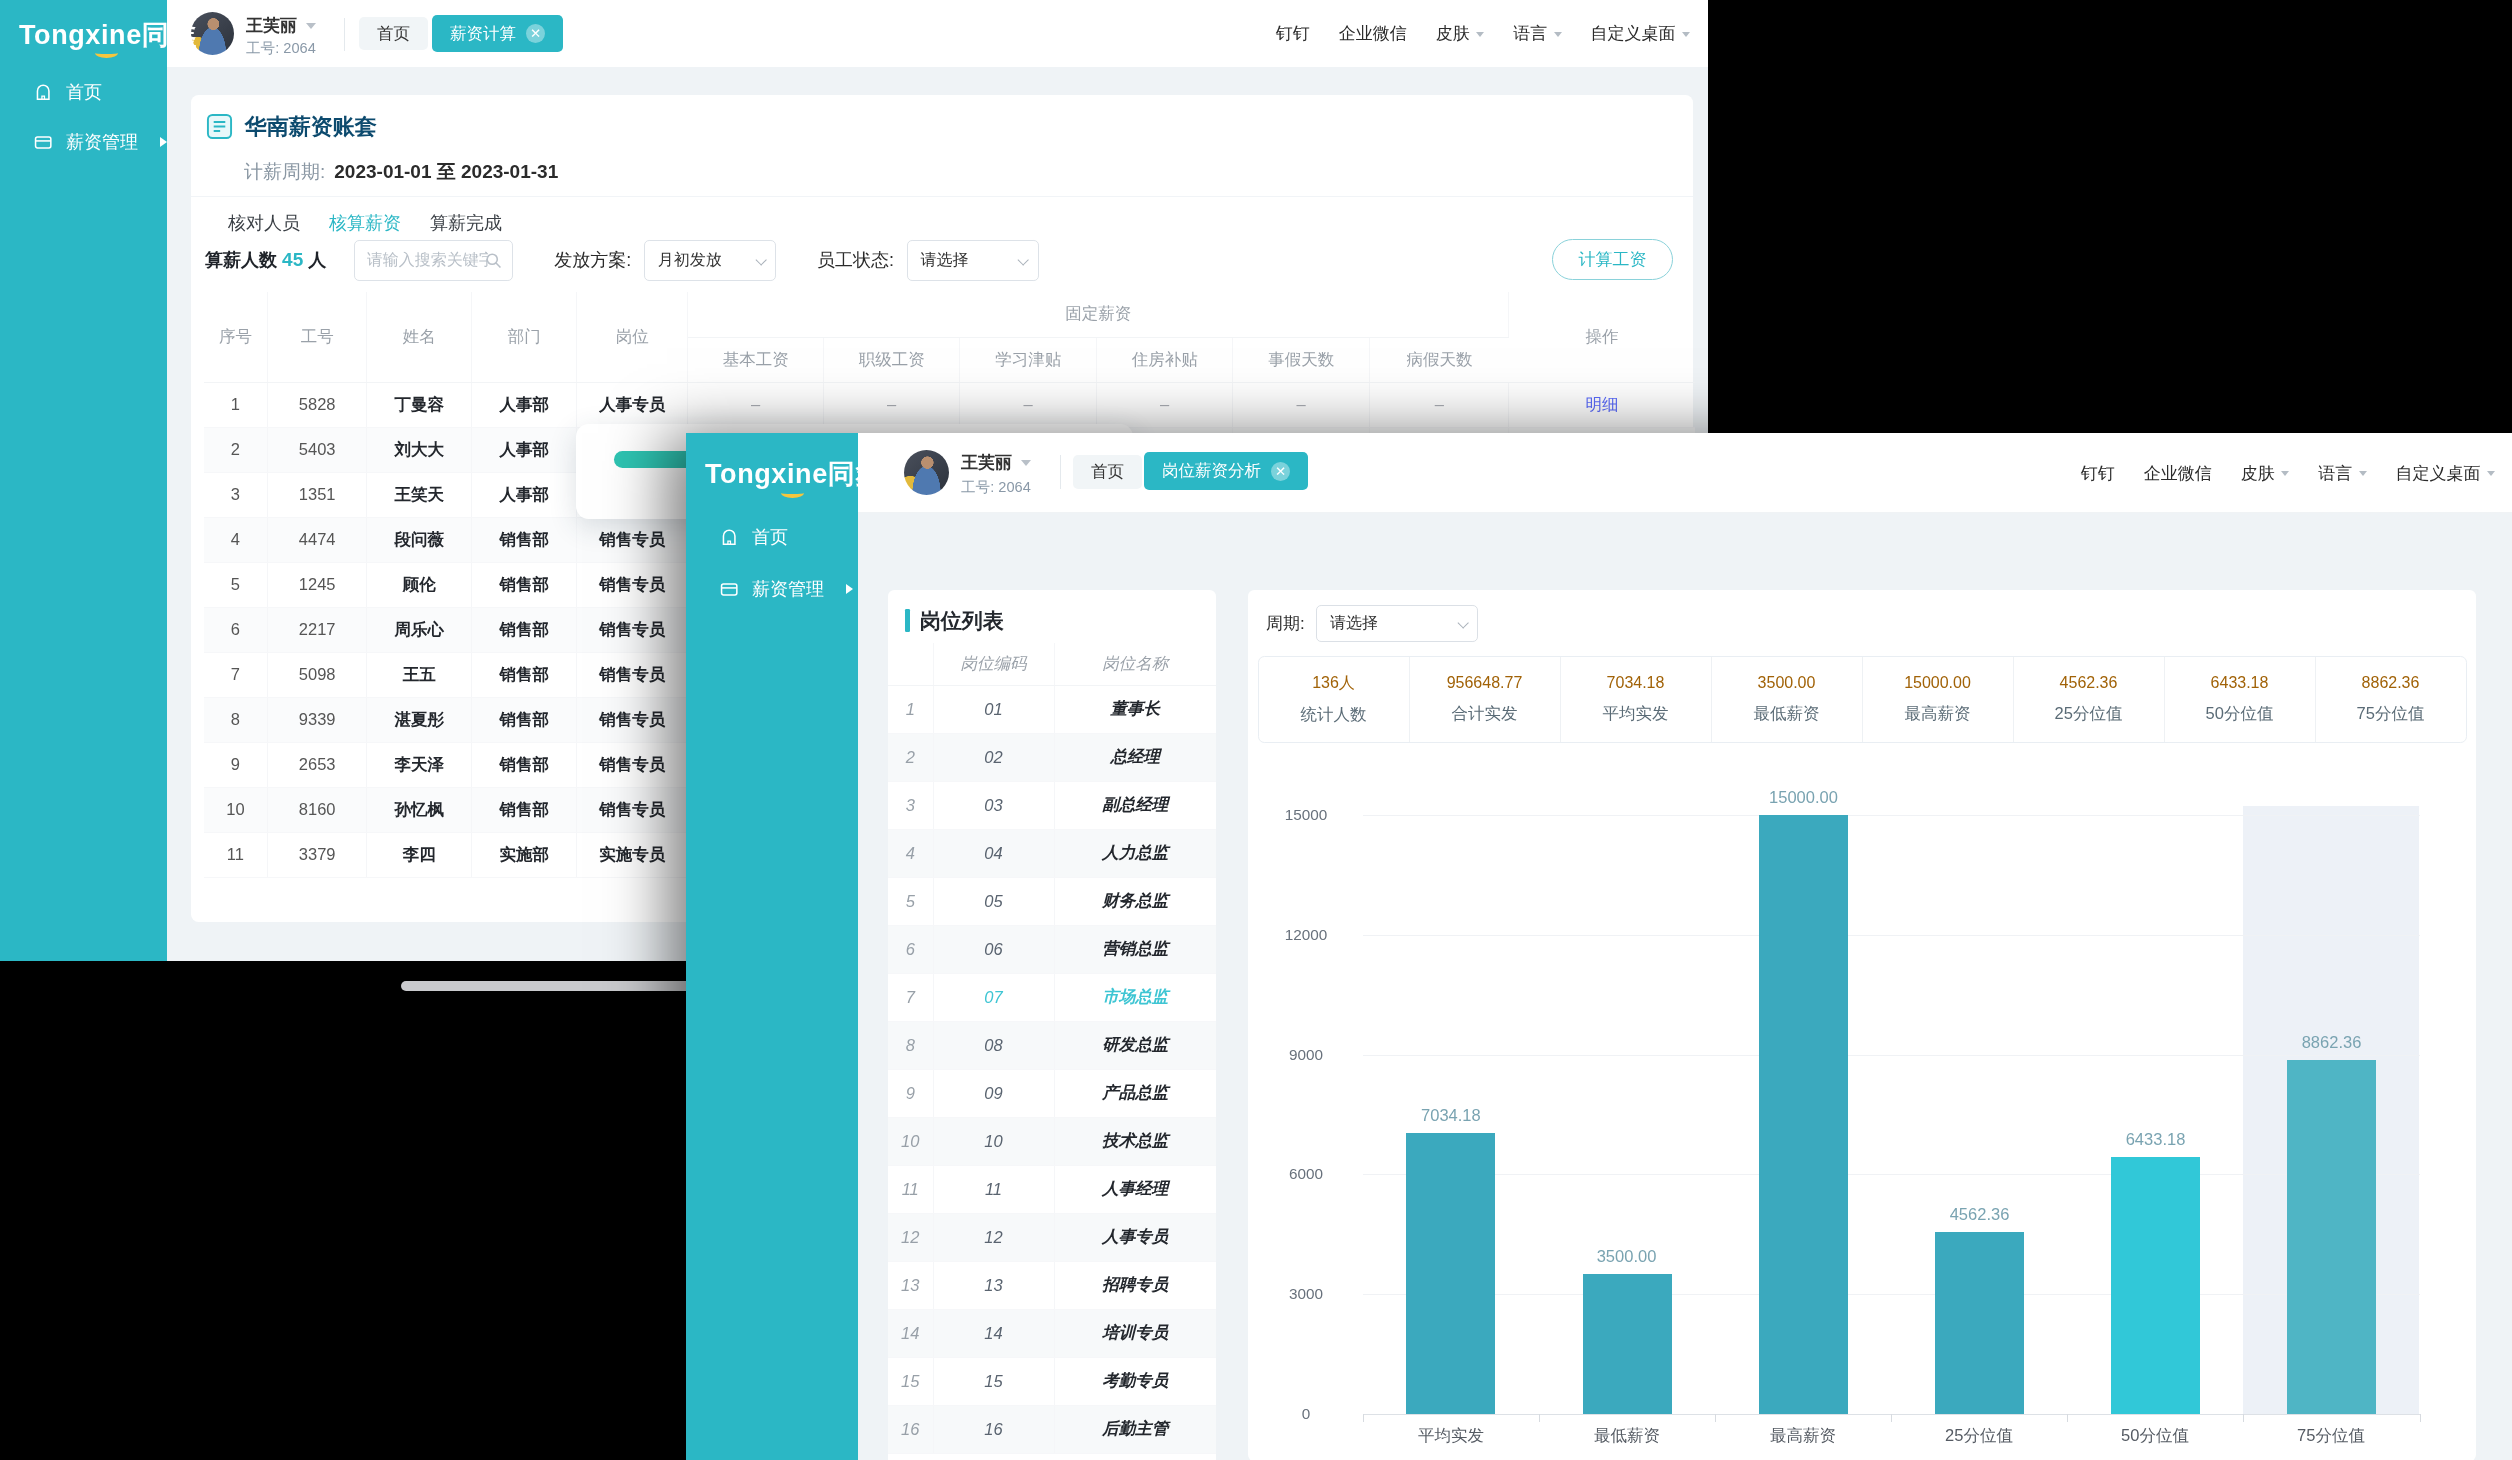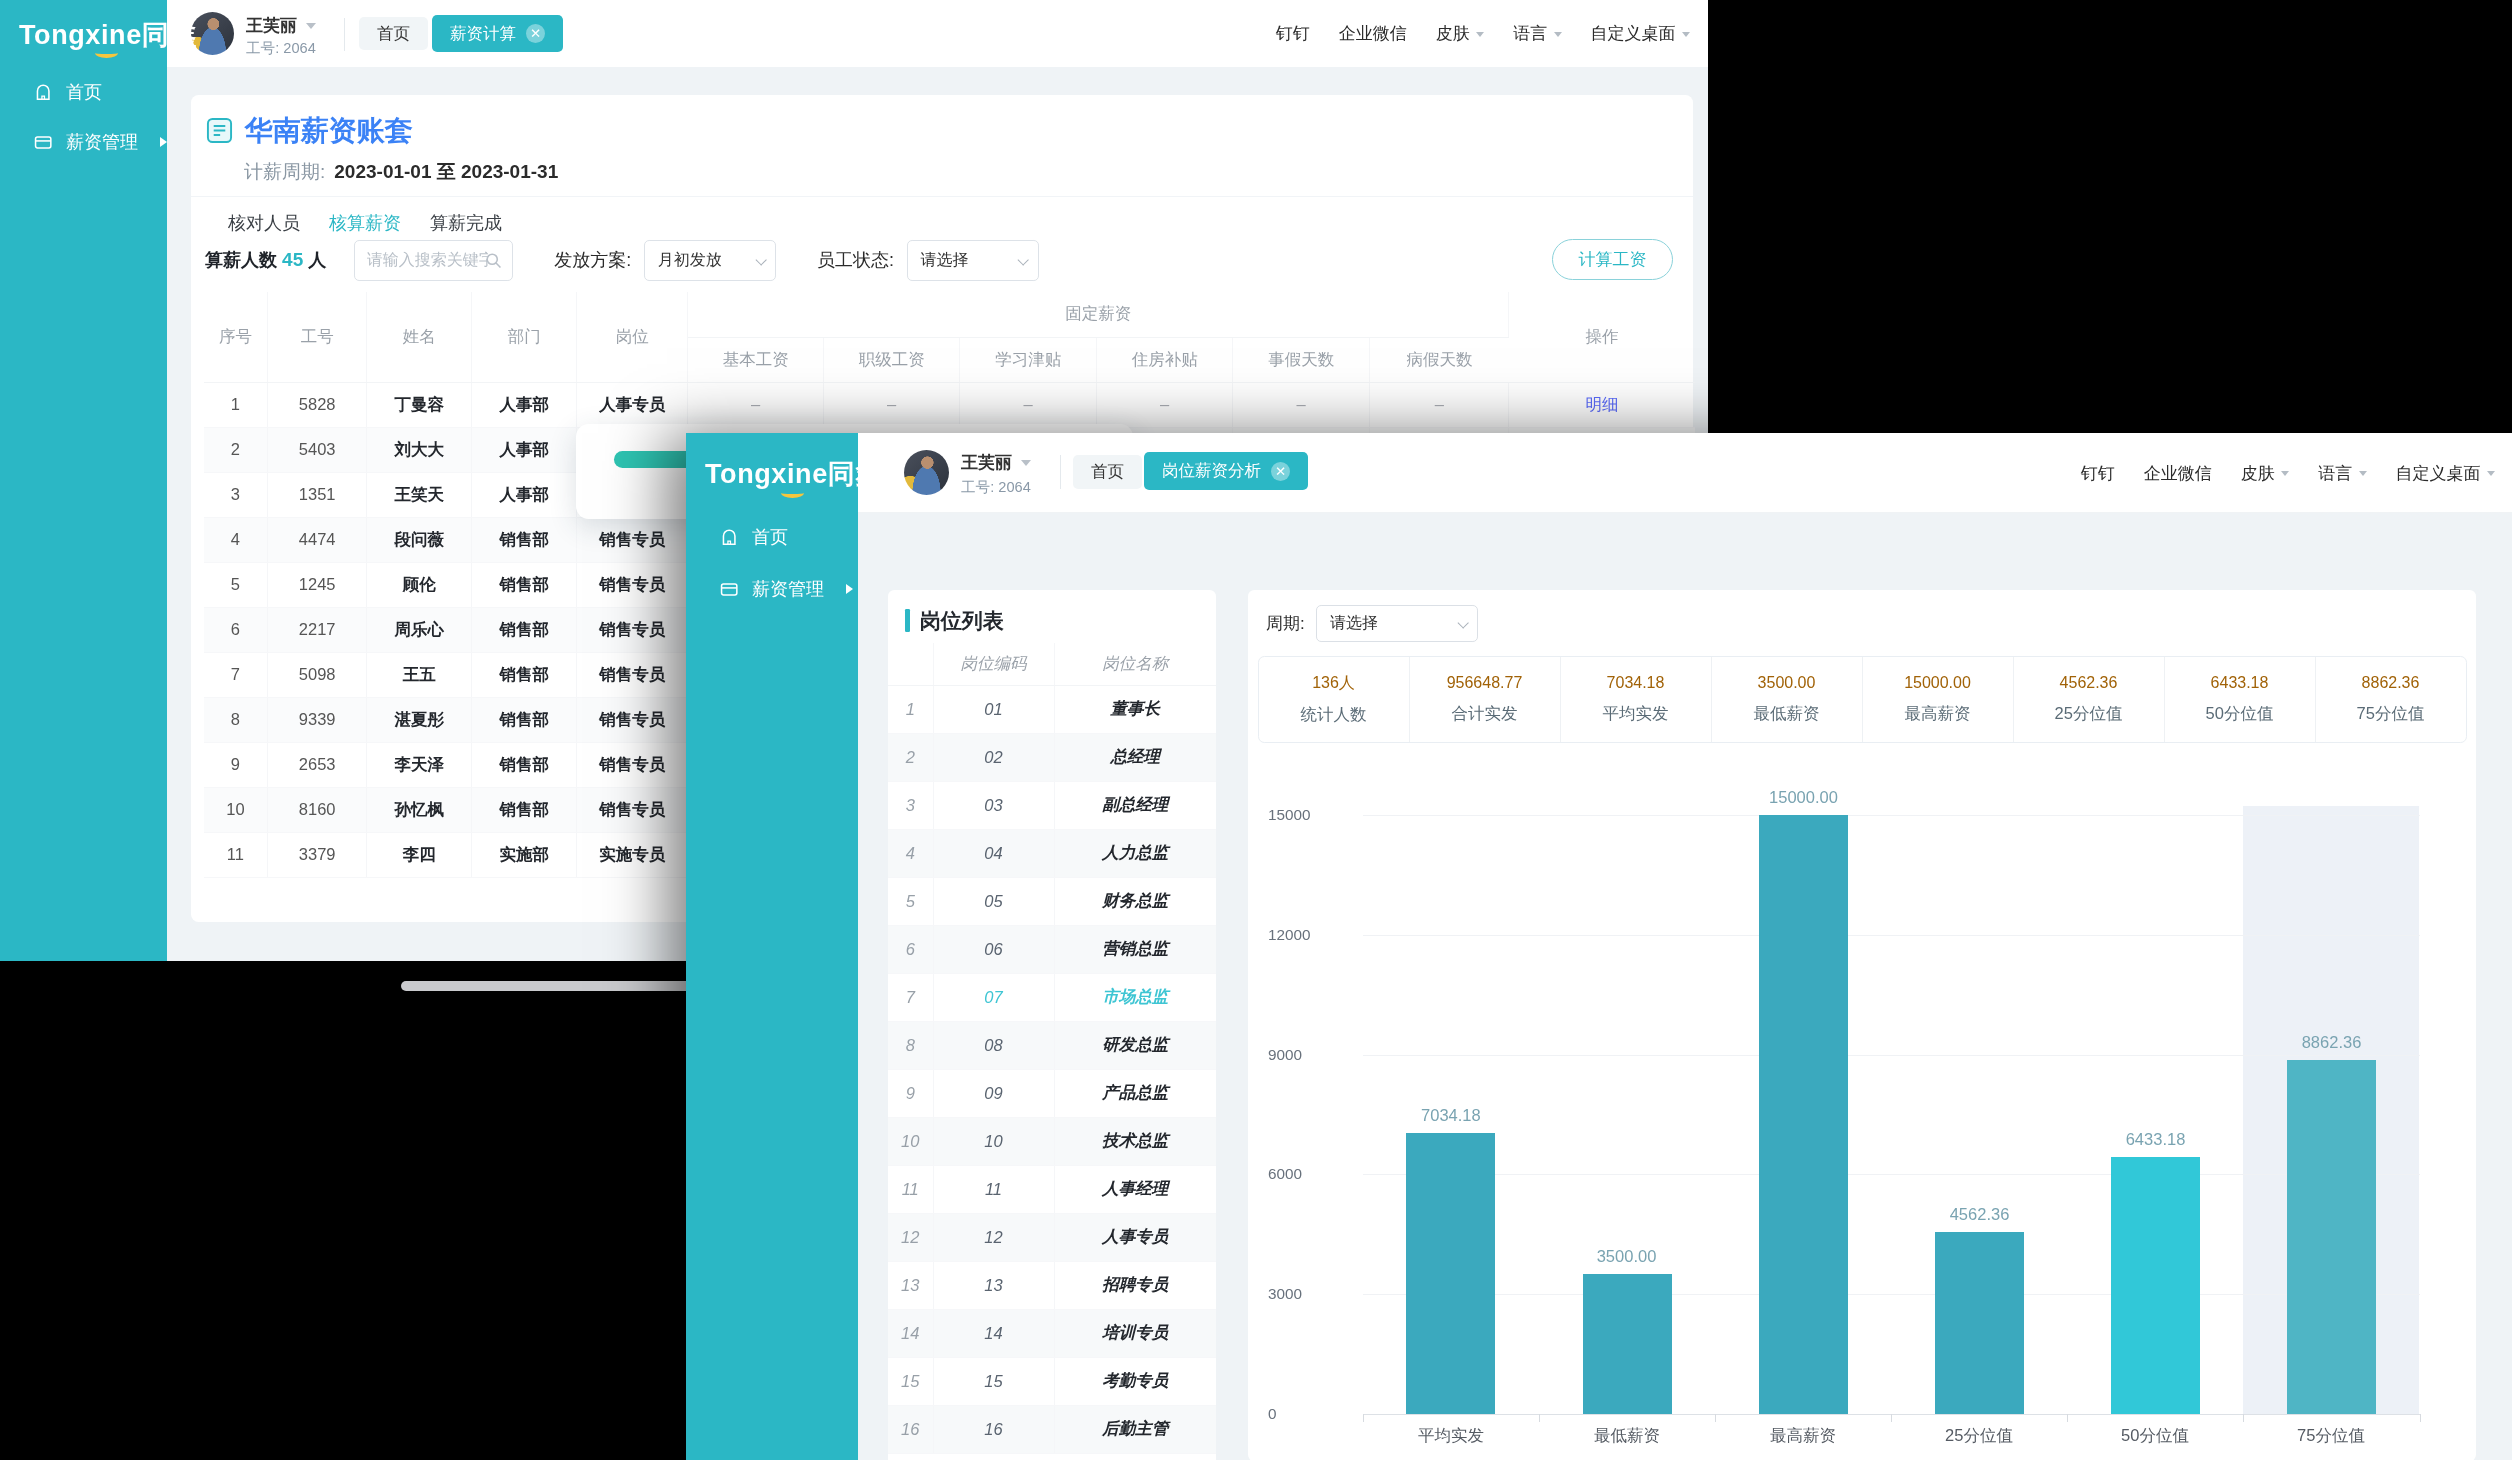--- a/index.html
+++ b/index.html
@@ -46,21 +46,21 @@
   #w1 .user-name { left:79px; top:14px; }
   #w1 .user-meta { left:79px; top:39px; }
   #w1 .tb-div { left:177px; top:18px; height:33px; }
   #w1 .pill.plain { left:192px; top:17px; height:33px; }
   #w1 .pill.active { left:265px; top:15.3px; height:37px; }
   #w1 .top-menu { top:0; height:67px; }
 
   .card1 { position:absolute; left:191px; top:95px; width:1502px; height:827px; background:#fff; border-radius:7.6px; }
   .card-title-row { position:absolute; left:15.3px; top:16.5px; display:flex; align-items:center; gap:11.5px; }
   .sheet-icon { width:27px; height:27px; }
-  .card-title { font-size:28px; font-weight:bold; color:#3b82f6; }
+  .card-title { font-size:22px; font-weight:bold; color:#0c4a6e; }
   .period-row { position:absolute; left:53px; top:64px; font-size:19px; display:flex; gap:9px; }
   .period-label { color:#8a97a3; }
   .period-value { color:#2b2b2b; font-weight:bold; }
   .card-div { position:absolute; left:0; top:101px; width:100%; border-top:1.3px solid #f1f4f7; }
   .steps { position:absolute; left:37px; top:116px; display:flex; gap:29px; font-size:18px; color:#3a3f45; }
   .step.on { color:#2BB7C5; }
 
   .filter-row { position:absolute; left:14px; top:144px; width:1477px; height:42px; display:flex; align-items:center; }
   .count-label { font-size:18px; color:#1f2329; font-weight:bold; }
   .count-num { font-size:19px; color:#2BB7C5; font-weight:bold; margin:0 5.1px; }
@@ -131,21 +131,21 @@
   .cycle-select .chev { position:absolute; right:10.2px; top:12.7px; }
   .stats { position:absolute; left:9.5px; top:66px; width:1209px; height:87px; border:1.3px solid #e9eef3; border-radius:6.4px; display:flex; background:#fff; }
   .stat { flex:1; display:flex; flex-direction:column; align-items:center; justify-content:center; gap:10.2px; border-left:1.3px solid #eef1f4; }
   .stat:first-child { border-left:none; }
   .stat-val { font-size:16px; font-weight:normal; color:#a16207; }
   .stat-lab { font-size:16.5px; color:#5a6b76; }
 
   .plot { position:absolute; left:115px; top:225px; width:1057px; height:599px; }
   .gridline { position:absolute; left:0; width:100%; height:0.6px; background:#f0f2f5; }
   .axis-x { position:absolute; left:0; top:599px; width:100%; height:1.3px; background:#dde1e6; }
-  .ytick { position:absolute; left:-95px; width:76px; text-align:left; font-size:15.3px; color:#68717c; }
+  .ytick { position:absolute; left:-95px; width:76px; text-align:center; font-size:15.3px; color:#68717c; }
   .bar { position:absolute; bottom:0; }
   .bar-label { position:absolute; text-align:center; font-size:16.5px; color:#79A3B1; }
   .xlabel { position:absolute; top:610px; text-align:center; font-size:16.5px; color:#555b63; }
   .band { position:absolute; background:#edf1f7; z-index:0; }
   .tickmark { position:absolute; top:599px; width:1.3px; height:7.6px; background:#d7dbe0; }
 </style>
 </head>
 <body>
 
 <div class="stage">

